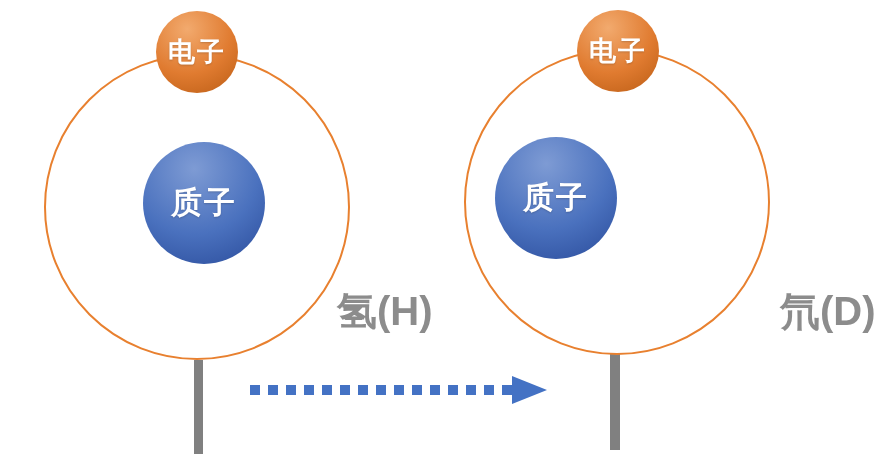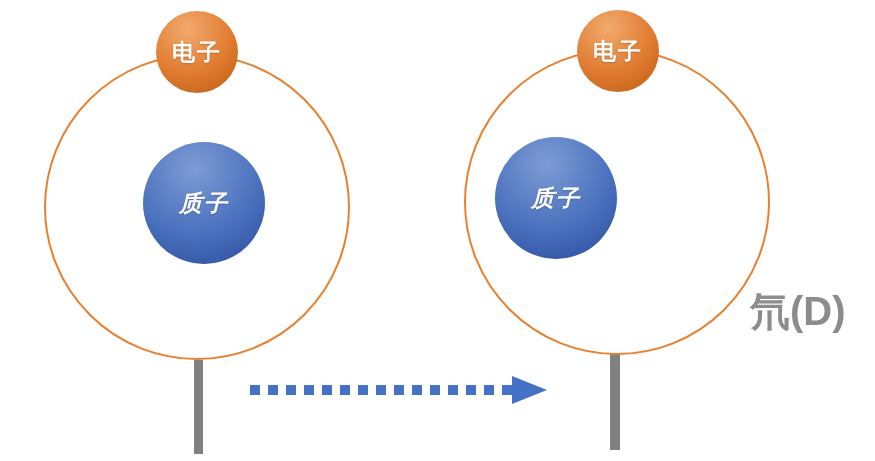--- a/index.html
+++ b/index.html
@@ -13,64 +13,64 @@
     border-radius:50%;background:transparent;z-index:1;
   }
   #orbit-left{left:44px;top:54px;width:306px;height:306px;}
   #orbit-right{left:464px;top:49px;width:306px;height:306px;}
   .ball{
     position:absolute;border-radius:50%;display:flex;align-items:center;justify-content:center;
     color:#ffffff;font-weight:bold;z-index:2;letter-spacing:2px;
     text-shadow:0 1px 2px rgba(0,0,0,0.18);
   }
   .electron{
-    width:82px;height:82px;font-size:23px;
+    width:82px;height:82px;font-size:27px;
     background:radial-gradient(circle at 38% 22%, #F2AA6E 0%, #E07B30 55%, #BA5C14 100%);
   }
   #electron-left{left:156px;top:11px;}
   #electron-right{left:577px;top:10px;}
   .proton{
-    width:122px;height:122px;font-size:23px;
+    width:122px;height:122px;font-size:31px;
     background:radial-gradient(circle at 42% 22%, #7E9BD4 0%, #4A71BE 55%, #294A99 100%);
-    font-style:italic;
   }
   #proton-left{left:143px;top:142px;}
   #proton-right{left:495px;top:137px;z-index:4;}
   .neutron{
     width:124px;height:124px;font-size:31px;z-index:3;
     background:radial-gradient(circle at 45% 22%, #9AC4E8 0%, #5B9BD5 55%, #2E7EC1 100%);
   }
   #neutron-right{left:617px;top:135px;}
   .stand{position:absolute;background:#808080;z-index:0;}
   #stand-left{left:194px;top:360px;width:9px;height:94px;}
   #stand-right{left:610px;top:353px;width:10px;height:97px;}
   .atom-label{
     position:absolute;color:#8C8C8C;font-size:40px;font-weight:600;white-space:nowrap;z-index:2;
   }
   #label-left{left:337px;top:284px;}
-  #label-right{left:750px;top:284px;}
+  #label-right{left:780px;top:284px;}
   .arrow-dashes{
     position:absolute;left:250px;top:385px;width:262px;height:10px;
     background:repeating-linear-gradient(90deg,#4472C4 0 10px,transparent 10px 18px);
   }
   .arrow-head{
     position:absolute;left:512px;top:376px;width:0;height:0;
     border-top:14px solid transparent;border-bottom:14px solid transparent;
     border-left:35px solid #4472C4;
   }
 </style>
 </head>
 <body>
 
 <div class="stage">
 
   <div class="stand" id="stand-left"></div>
   <div class="orbit" id="orbit-left"></div>
   <div class="ball proton" id="proton-left">质子</div>
   <div class="ball electron" id="electron-left">电子</div>
+  <div class="atom-label" id="label-left">氢(H)</div>
 
   <div class="stand" id="stand-right"></div>
   <div class="orbit" id="orbit-right"></div>
   <div class="ball proton" id="proton-right">质子</div>
   <div class="ball electron" id="electron-right">电子</div>
   <div class="atom-label" id="label-right">氘(D)</div>
 
   <div class="arrow-dashes"></div>
   <div class="arrow-head"></div>
 

